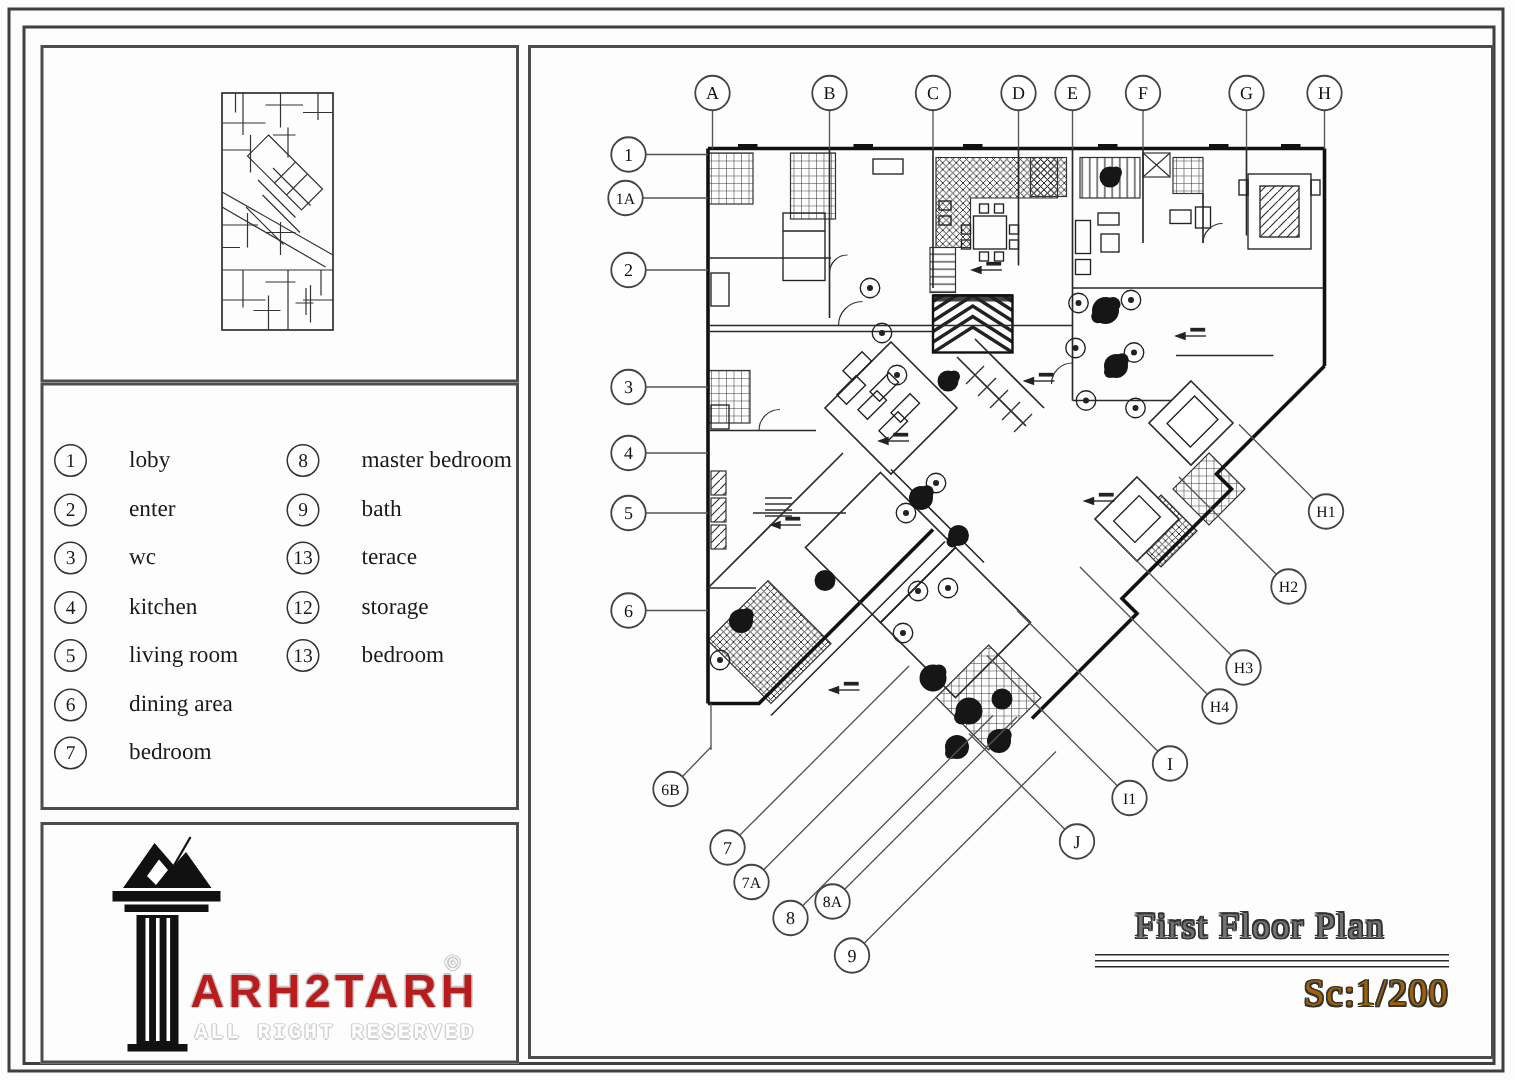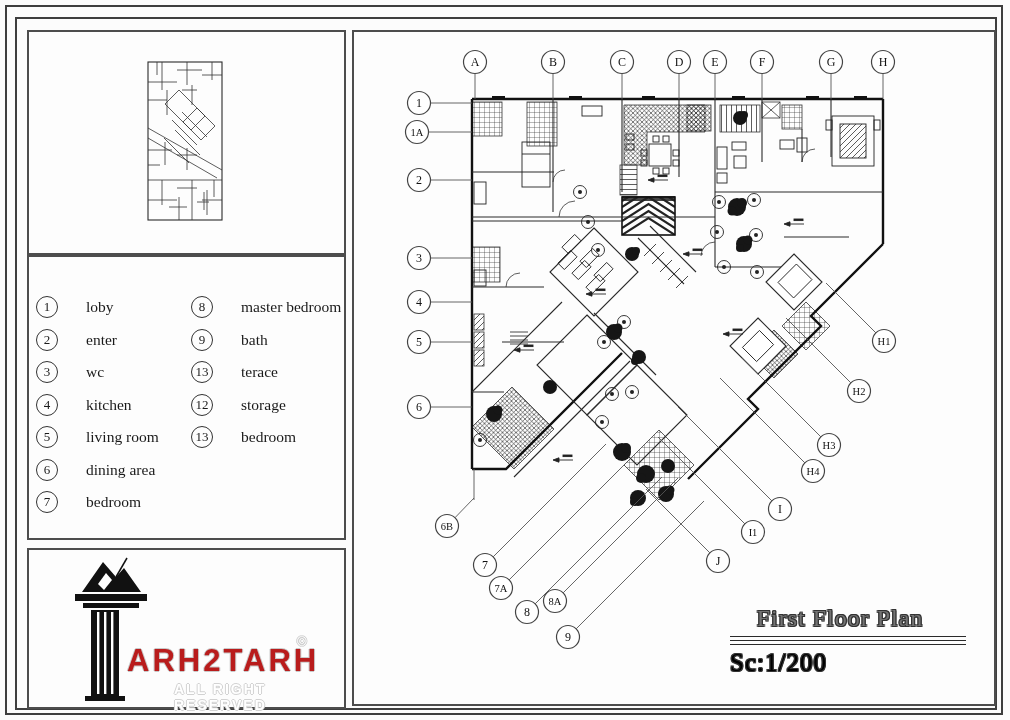--- a/index.html
+++ b/index.html
@@ -20,32 +20,32 @@
   #legend-col2{left:162px;}
   .legend-row{display:flex;align-items:center;height:22px;}
   .legend-num{width:22px;height:22px;border:1.2px solid #333;border-radius:50%;
       display:flex;align-items:center;justify-content:center;font-size:13px;box-sizing:border-box;}
   .legend-label{margin-left:28px;font-size:15.5px;white-space:nowrap;}
   
   .tb-title{position:absolute;left:356px;top:573px;width:260px;text-align:center;
       font-size:24px;letter-spacing:1px;color:#737373;
       text-shadow:-1px 0 #333,1px 0 #333,0 -1px #333,0 1px #333,-1px -1px #333,1px 1px #333,-1px 1px #333,1px -1px #333;}
   .tb-rule{position:absolute;left:376px;width:236px;border-top:1.6px solid #2a2a2a;}
-  .tb-scale{position:absolute;left:376px;top:617px;width:236px;text-align:left;
-      font-size:25px;letter-spacing:1px;color:#000000;
+  .tb-scale{position:absolute;left:376px;top:617px;width:236px;text-align:right;
+      font-size:25px;letter-spacing:1px;color:#a16207;
       text-shadow:-1px 0 #333,1px 0 #333,0 -1px #333,0 1px #333,-1px -1px #333,1px 1px #333,-1px 1px #333,1px -1px #333;}
   
   .logo-brand{position:absolute;left:98px;top:93px;font-family:"Liberation Sans",sans-serif;
       font-weight:bold;font-size:31px;letter-spacing:3px;color:#b91c1c;
       text-shadow:-1px 0 #c9c9c9,1px 0 #c9c9c9,0 -1px #c9c9c9,0 1px #c9c9c9;}
   .logo-copy{position:absolute;left:268px;top:84px;font-family:"Liberation Sans",sans-serif;
       font-size:13px;color:#fff;text-shadow:-1px 0 #c9c9c9,1px 0 #c9c9c9,0 -1px #c9c9c9,0 1px #c9c9c9;}
-  .logo-tag{position:absolute;left:101px;top:131px;font-family:Liberation Sans, sans-serif;
+  .logo-tag{position:absolute;left:101px;top:131px;font-family:Liberation Mono, monospace;
       font-weight:bold;font-size:14px;letter-spacing:2px;color:#fff;
-      text-shadow:-1px 0 #d2d2d2,1px 0 #d2d2d2,0 -1px #d2d2d2,0 1px #d2d2d2;margin-left:44px;}
+      text-shadow:-1px 0 #d2d2d2,1px 0 #d2d2d2,0 -1px #d2d2d2,0 1px #d2d2d2;}
 </style>
 </head>
 <body>
 
 <div class="sheet">
   <div class="frame outer"></div>
   <div class="frame inner"></div>
 
   <div class="panel" id="site-panel">
     <svg width="311" height="217" viewBox="0 0 311 217">

